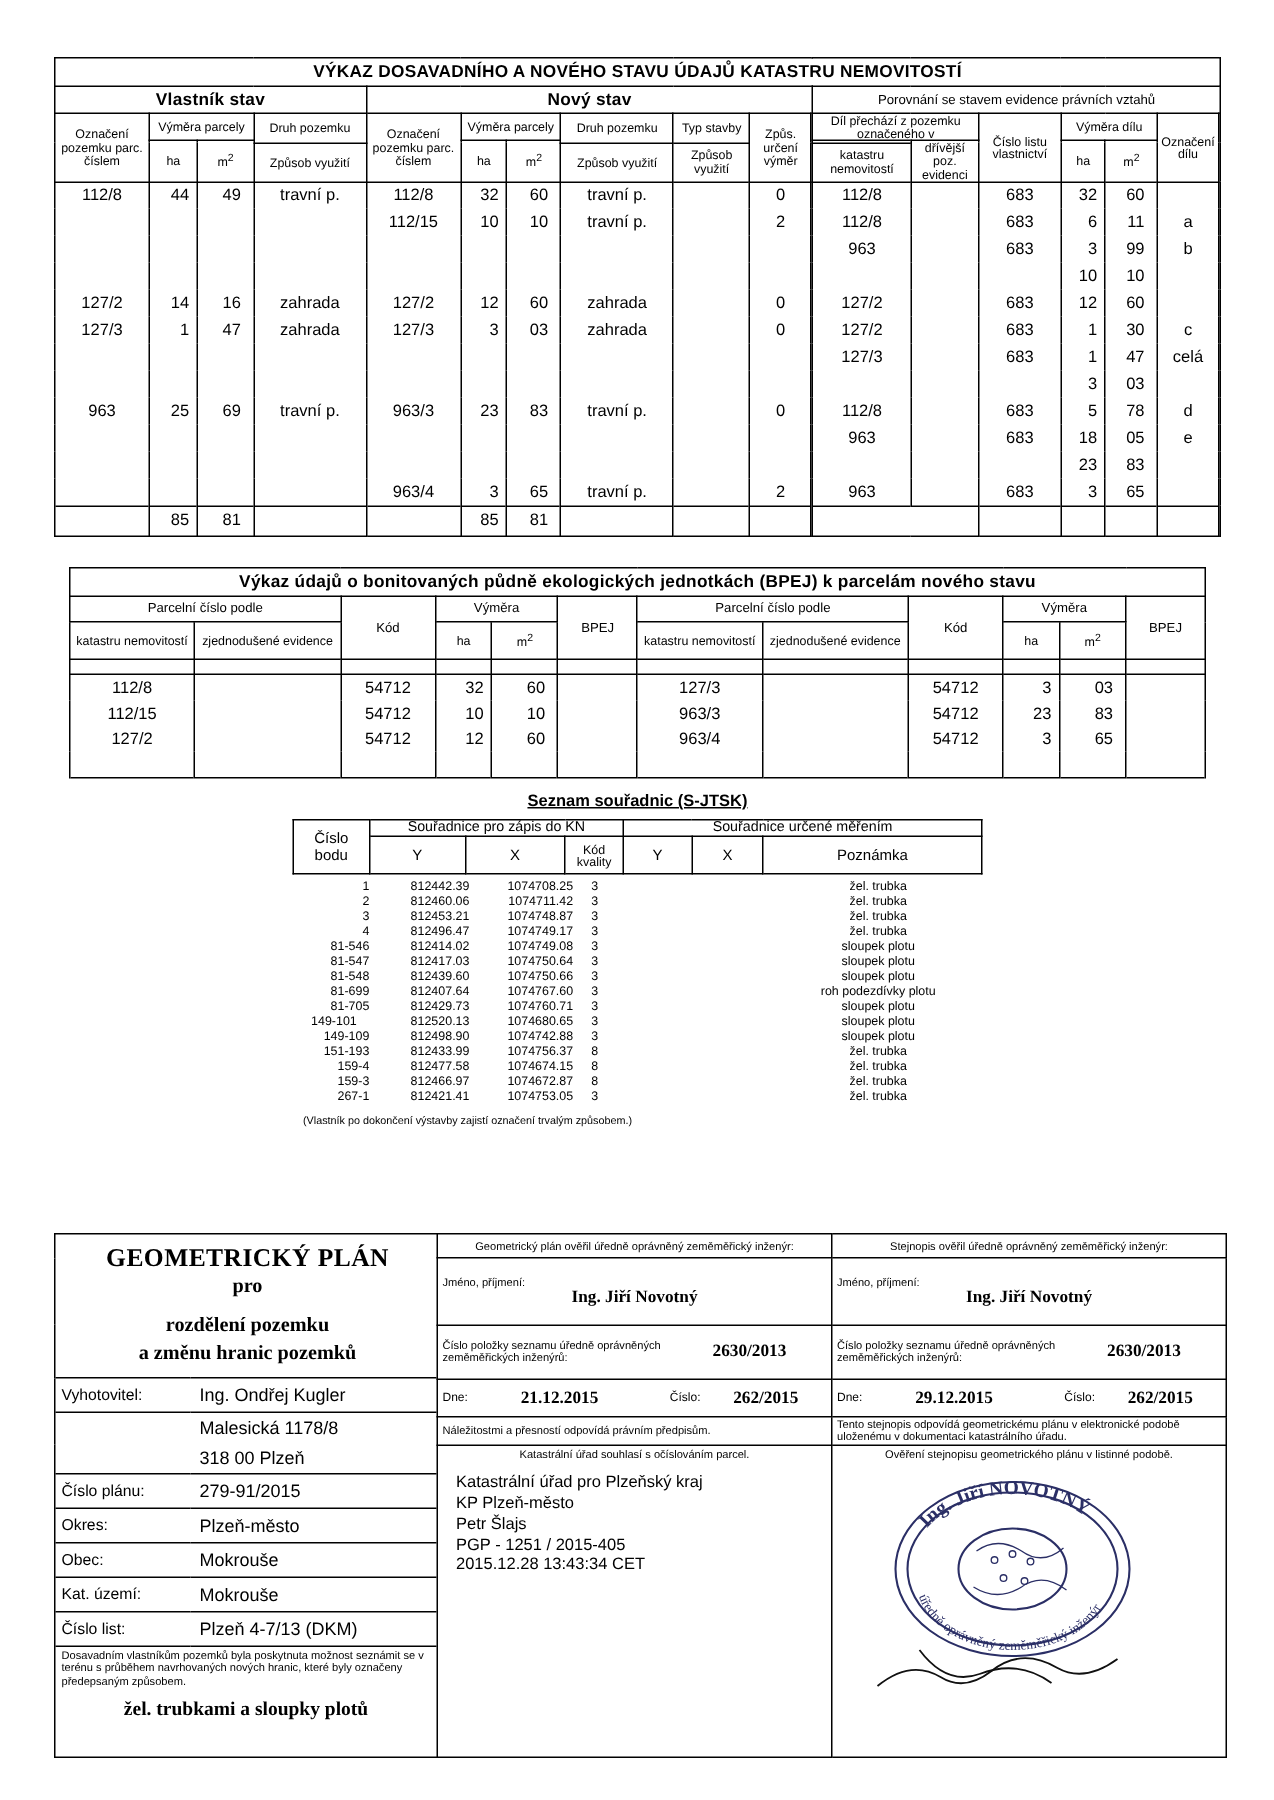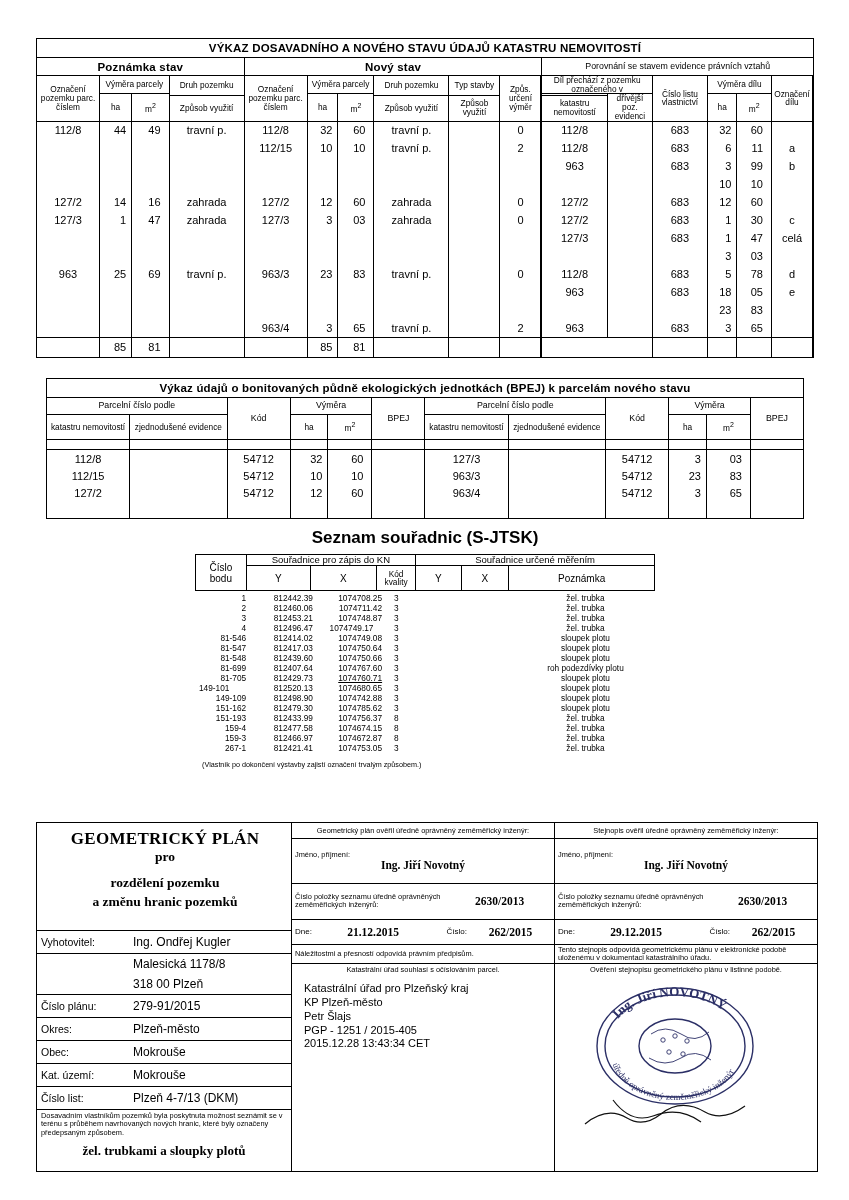--- a/index.html
+++ b/index.html
@@ -29,36 +29,36 @@
   .gp-title{font-family:"Liberation Serif",serif;font-size:17px;font-weight:bold;letter-spacing:.3px;}
   .gp-sub{font-family:"Liberation Serif",serif;font-size:13.5px;font-weight:bold;}
   .tiny{font-size:7.4px;line-height:1.12;}
   .tiny2{font-size:8px;line-height:1.15;}
   .mid{font-size:11.5px;}
   .labelcell{font-size:10.5px;text-align:left;padding-left:4px;}
   .valcell{font-size:12px;text-align:left;padding-left:6px;}
   .center{text-align:center;}
   .stamp-wrap{position:relative;}
   .bold{font-weight:bold;}
-  .seznam{font-size:17px;font-weight:bold;text-align:center;}
+  .seznam{font-size:11px;font-weight:bold;text-align:center;text-decoration:underline;}
   .notefoot{font-size:7.2px;line-height:1.2;}
 </style>
 </head>
 <body>
 
 <div class="page">
 
 <div class="t1" style="left:36px;top:38px;width:778px;">
   <table class="bx" style="width:778px;">
     <tbody>
           <tr>
       <td colspan="22" class="hdr" style="height:18px;border-bottom:1.6px solid #000;">VÝKAZ DOSAVADNÍHO A NOVÉHO STAVU ÚDAJŮ KATASTRU NEMOVITOSTÍ</td>
     </tr>
     <tr>
-      <td colspan="4" class="hdr" style="height:17px;">Poznámka stav</td>
+      <td colspan="4" class="hdr" style="height:17px;">Vlastník stav</td>
       <td colspan="8" class="hdr">Nový stav</td>
       <td colspan="10" class="sm2">Porovnání se stavem evidence právních vztahů</td>
     </tr>
     <tr>
       <td rowspan="3" class="sm" style="width:62px;">Označení pozemku parc. číslem</td>
       <td colspan="2" class="sm" style="width:82px;">Výměra parcely</td>
       <td rowspan="2" class="sm" style="width:74px;">Druh pozemku</td>
       <td rowspan="3" class="sm" style="width:62px;">Označení pozemku parc. číslem</td>
       <td colspan="2" class="sm" style="width:78px;">Výměra parcely</td>
       <td rowspan="2" class="sm" style="width:74px;">Druh pozemku</td>
@@ -558,21 +558,21 @@
             <td style="width:62px;">812453.21</td>
             <td style="width:64px;">1074748.87</td>
             <td style="width:36px;text-align:left;padding-left:8px;">3</td>
             <td style="width:40px;"></td>
             <td style="width:42px;"></td>
             <td class="note" style="width:140px;text-align:center;">žel. trubka</td>
           </tr>
           <tr>
             <td style="width:50px;text-align:right;">4</td>
             <td style="width:62px;">812496.47</td>
-            <td style="width:64px;text-align:center;">1074749.17</td>
+            <td style="width:64px;">1074749.17</td>
             <td style="width:36px;text-align:left;padding-left:8px;">3</td>
             <td style="width:40px;"></td>
             <td style="width:42px;"></td>
             <td class="note" style="width:140px;text-align:center;">žel. trubka</td>
           </tr>
           <tr>
             <td style="width:50px;text-align:right;">81-546</td>
             <td style="width:62px;">812414.02</td>
             <td style="width:64px;">1074749.08</td>
             <td style="width:36px;text-align:left;padding-left:8px;">3</td>
@@ -603,48 +603,39 @@
             <td style="width:62px;">812407.64</td>
             <td style="width:64px;">1074767.60</td>
             <td style="width:36px;text-align:left;padding-left:8px;">3</td>
             <td style="width:40px;"></td>
             <td style="width:42px;"></td>
             <td class="note" style="width:140px;text-align:center;">roh podezdívky plotu</td>
           </tr>
           <tr>
             <td style="width:50px;text-align:right;">81-705</td>
             <td style="width:62px;">812429.73</td>
-            <td style="width:64px;text-decoration:underline;">1074760.71</td>
+            <td style="width:64px;">1074760.71</td>
             <td style="width:36px;text-align:left;padding-left:8px;">3</td>
             <td style="width:40px;"></td>
             <td style="width:42px;"></td>
             <td class="note" style="width:140px;text-align:center;">sloupek plotu</td>
           </tr>
           <tr>
-            <td style="width:50px;text-align:left;">149-101</td>
+            <td style="width:50px;text-align:center;">149-101</td>
             <td style="width:62px;">812520.13</td>
             <td style="width:64px;">1074680.65</td>
             <td style="width:36px;text-align:left;padding-left:8px;">3</td>
             <td style="width:40px;"></td>
             <td style="width:42px;"></td>
             <td class="note" style="width:140px;text-align:center;">sloupek plotu</td>
           </tr>
           <tr>
             <td style="width:50px;text-align:right;">149-109</td>
             <td style="width:62px;">812498.90</td>
             <td style="width:64px;">1074742.88</td>
-            <td style="width:36px;text-align:left;padding-left:8px;">3</td>
-            <td style="width:40px;"></td>
-            <td style="width:42px;"></td>
-            <td class="note" style="width:140px;text-align:center;">sloupek plotu</td>
-          </tr>
-          <tr>
-            <td style="width:50px;text-align:right;">151-162</td>
-            <td style="width:62px;">812479.30</td>
-            <td style="width:64px;">1074785.62</td>
             <td style="width:36px;text-align:left;padding-left:8px;">3</td>
             <td style="width:40px;"></td>
             <td style="width:42px;"></td>
             <td class="note" style="width:140px;text-align:center;">sloupek plotu</td>
           </tr>
           <tr>
             <td style="width:50px;text-align:right;">151-193</td>
             <td style="width:62px;">812433.99</td>
             <td style="width:64px;">1074756.37</td>
             <td style="width:36px;text-align:left;padding-left:8px;">8</td>
@@ -691,21 +682,21 @@
     <tbody>
           <tr>
 
       <td rowspan="6" class="thick-r" style="width:254px;vertical-align:top;padding:0;">
         <div style="padding:6px 6px 0 8px;">
           <div class="gp-title">GEOMETRICKÝ PLÁN</div>
           <div class="gp-sub">pro</div>
           <div class="gp-sub" style="text-align:center;margin-top:10px;">rozdělení pozemku</div>
           <div class="gp-sub" style="text-align:center;margin-top:3px;">a změnu hranic pozemků</div>
         </div>
-        <table style="width:100%;margin-top:20px;border-collapse:collapse;">
+        <table style="width:100%;margin-top:8px;border-collapse:collapse;">
           <tbody>
                   <tr>
             <td class="labelcell nbl" style="height:22px;border-top:1.4px solid #000;width:86px;border-right:none;">Vyhotovitel:</td>
             <td class="valcell" style="border-top:1.4px solid #000;border-left:none;border-right:none;">Ing. Ondřej Kugler</td>
           </tr>
           <tr>
             <td class="nb" style="height:20px;"></td>
             <td class="valcell nb">Malesická 1178/8</td>
           </tr>
           <tr>

